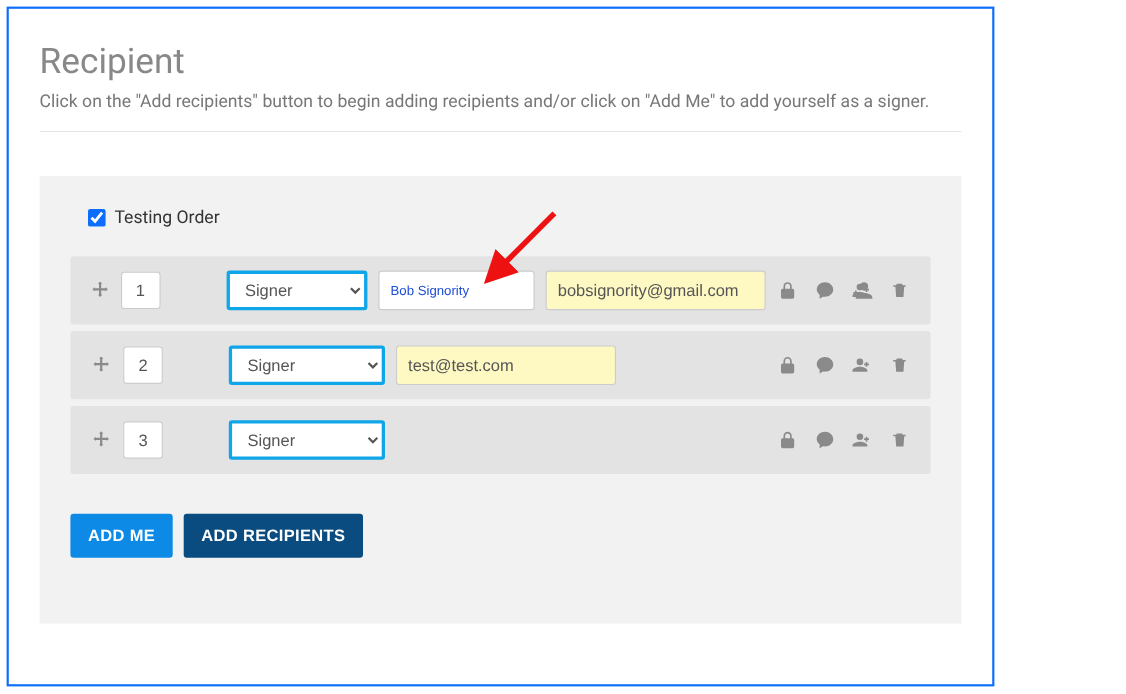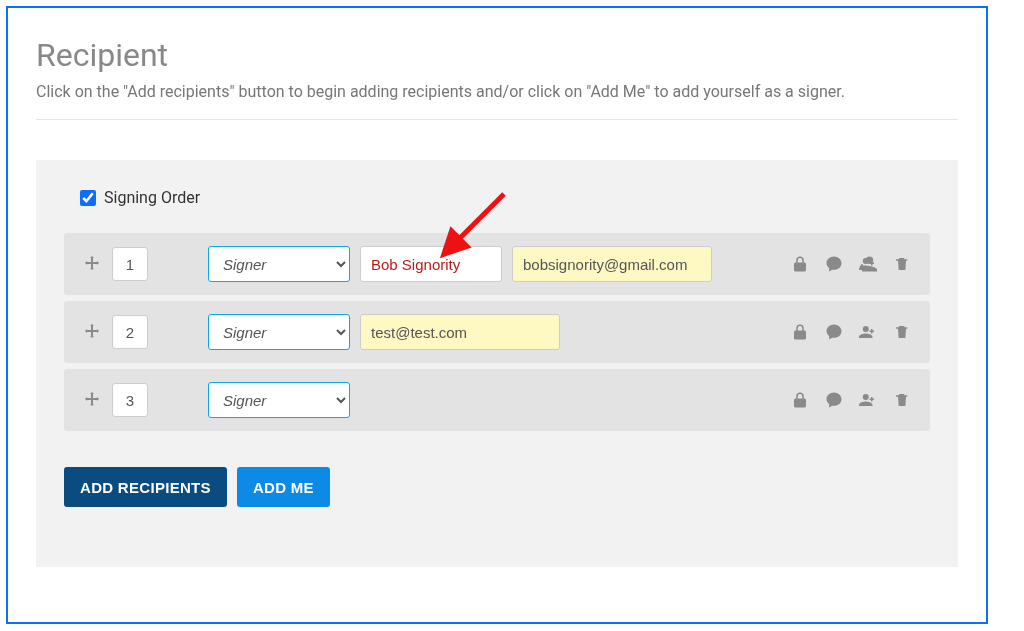--- a/index.html
+++ b/index.html
@@ -6,21 +6,21 @@
     body {
       font-family: -apple-system, BlinkMacSystemFont, "Segoe UI", Roboto, "Helvetica Neue", Arial, sans-serif;
       background: #fff;
       width: 1024px;
       height: 631px;
       overflow: hidden;
     }
     .outer-frame {
       margin: 6px;
       border: 2px solid #0d6efd;
-      width: 982px;
+      width: 898px;
       height: 618px;
       padding: 28px 28px 0 28px;
       background: #fff;
     }
     .page-title {
       font-size: 32px;
       font-weight: 400;
       color: #888;
       margin-bottom: 8px;
     }
@@ -80,37 +80,36 @@
       border: 1px solid #ccc;
       border-radius: 3px;
       text-align: center;
       font-size: 15px;
       color: #555;
     }
     .role-select {
       width: 142px;
       height: 36px;
       background: #fff;
-      border: 1px solid #0ea5e9;
+      border: 3px solid #0ea5e9;
       border-radius: 3px;
       padding: 0 10px;
       font-size: 15px;
       color: #555;
       margin-left: 50px;
-      font-style: italic;
     }
     .name-input {
       width: 142px;
       height: 36px;
       background: #fff;
       border: 1px solid #ccc;
       border-radius: 3px;
       padding: 0 10px;
-      font-size: 15px;
-      color: #b91c1c;
+      font-size: 12px;
+      color: #1d4ed8;
     }
     .email-input {
       width: 200px;
       height: 36px;
       background: #fef9c3;
       border: 1px solid #ccc;
       border-radius: 3px;
       padding: 0 10px;
       font-size: 15px;
       color: #555;
@@ -170,21 +169,21 @@
       <defs>
         <marker id="arrhead" markerWidth="6" markerHeight="6" refX="2" refY="3" orient="auto">
           <path d="M0,0 L6,3 L0,6 Z" fill="#e11"></path>
         </marker>
       </defs>
       <line x1="70" y1="6" x2="20" y2="56" stroke="#e11" stroke-width="5" marker-end="url(#arrhead)"></line>
     </svg>
 
     <div class="signing-order-row">
       <input type="checkbox" class="signing-checkbox" checked="" style="">
-      <span class="signing-label">Signing Order</span>
+      <span class="signing-label">Testing Order</span>
     </div>
 
     <div class="recipient-row">
       <span class="drag-handle">
         <svg width="16" height="16" viewBox="0 0 16 16">
             <path fill="#8a8a8a" d="M8 0l2 2H9v4h4V5l2 2-2 2V8H9v4h1l-2 2-2-2h1V8H3v1L1 7l2-2v1h4V2H6l2-2z"></path>
           </svg>
       </span>
       <input class="order-num" type="text" value="1" style="">
       <select class="role-select">
@@ -280,18 +279,18 @@
           </span>
         <span class="action-icon">
             <svg width="16" height="18" viewBox="0 0 24 24">
               <path d="M6 7h12l-1 14H7L6 7zm3-4h6l1 2h4v2H3V5h4l1-2z"></path>
             </svg>
           </span>
       </div>
     </div>
 
     <div class="buttons-row">
+      <button class="btn btn-primary">ADD ME</button>
       <button class="btn btn-primary-dark">ADD RECIPIENTS</button>
-      <button class="btn btn-primary">ADD ME</button>
     </div>
 
   </div>
 </div>
 
 </body></html>

